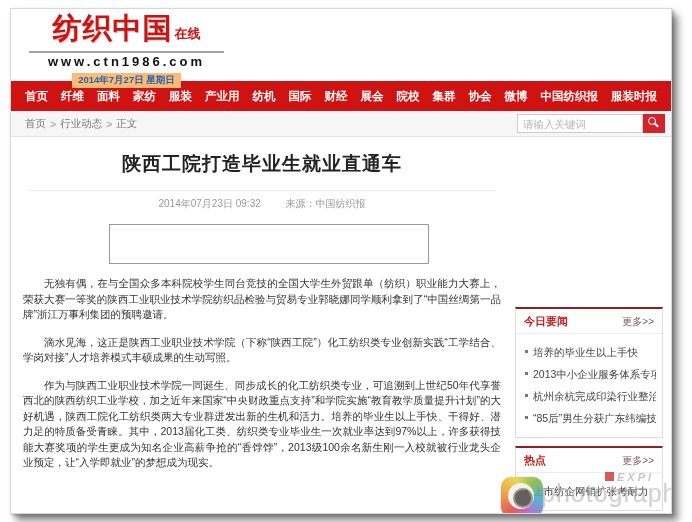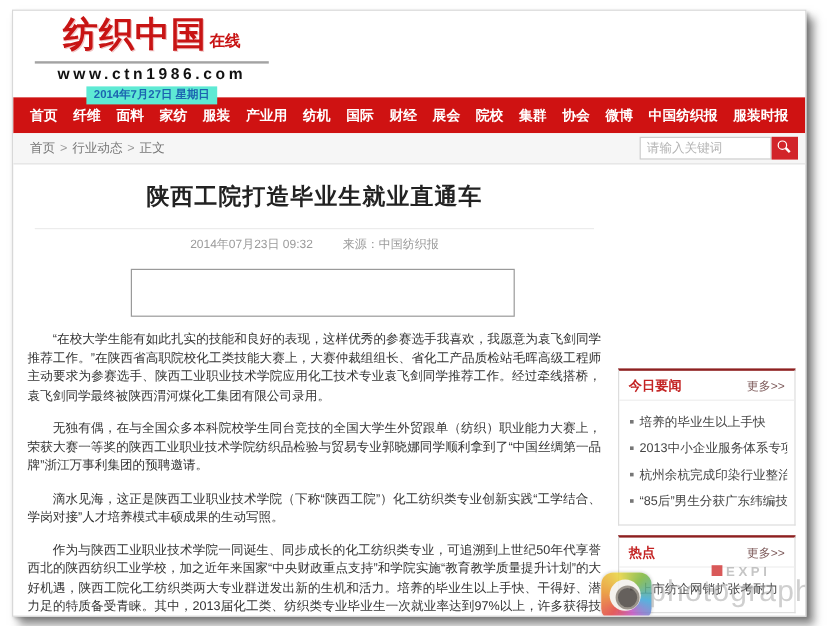--- a/index.html
+++ b/index.html
@@ -14,35 +14,35 @@
 
   
   .header { position:relative; height:72px; background:#fff; }
   .logo-block { position:absolute; left:18px; top:2px; width:195px; text-align:center; }
   .logo-line { line-height:34px; white-space:nowrap; }
   .logo-main { font-family:"DejaVu Serif", serif; font-weight:bold; font-size:29px;
     color:#c81414; letter-spacing:1px; text-shadow:1px 1px 0 rgba(200,20,20,.25); }
   .logo-suffix { font-size:13px; color:#c81414; font-weight:bold; margin-left:2px; }
   .site-url { font-size:13px; font-weight:bold; color:#111; letter-spacing:3px;
     border-top:2px solid #a3a3a3; padding-top:1px; }
-  .date-badge { display:inline-block; margin-top:2px; background:#5eead4; color:#1c64b0;
+  .date-badge { display:inline-block; margin-top:2px; background:#fdba74; color:#1c64b0;
     font-size:9.5px; font-weight:bold; padding:1px 6px; }
 
   
   .nav { height:30px; background:#cf1212; display:flex; align-items:center;
     padding:0 14px; justify-content:space-between; }
   .nav-item { color:#fff; font-size:11.5px; font-weight:bold; white-space:nowrap; cursor:pointer; }
 
   
   .crumbbar { position:relative; height:26px; background:#f6f6f6;
     border-bottom:1px solid #e3e3e3; display:flex; align-items:center; padding:0 14px; }
   .crumb { font-size:10.5px; color:#777; }
   .crumb-sep { font-size:10.5px; color:#999; margin:0 4px; }
   .searchbox { position:absolute; right:6px; top:3px; display:flex; }
-  .search-input { width:110px; height:19px; border:1px solid #ccc; font-size:10.5px;
+  .search-input { width:126px; height:19px; border:1px solid #ccc; font-size:10.5px;
     padding:0 5px; color:#444; outline:none; }
   .search-input::placeholder { color:#b5b5b5; }
   .search-btn { width:22px; height:19px; background:#d2242a; border:none; cursor:pointer;
     position:relative; }
   .mag { position:absolute; left:5px; top:3px; width:8px; height:8px;
     border:1.5px solid #fff; border-radius:50%; }
   .mag::after { content:""; position:absolute; width:5px; height:1.6px; background:#fff;
     transform:rotate(45deg); right:-4px; bottom:-2px; }
 
   
@@ -75,22 +75,22 @@
   
   .watermark { position:absolute; left:478px; top:460px; width:200px; height:56px;
     pointer-events:none; z-index:30; }
   .cam { position:absolute; left:12px; top:8px; width:42px; height:40px; border-radius:10px;
     background:conic-gradient(from 220deg, #e04040, #e8912a, #e8d23a, #7ab53a, #3aa5d8, #c050c0, #e04040);
     opacity:.85; box-shadow:0 0 3px rgba(0,0,0,.2); }
   .cam::before { content:""; position:absolute; left:7px; top:6px; width:26px; height:26px;
     border-radius:50%; background:#f3f0ea; }
   .cam::after { content:""; position:absolute; left:12px; top:11px; width:16px; height:16px;
     border-radius:50%; background:#4a4540; border:2px solid #8a8378; }
-  .wm-brand { position:absolute; left:104px; top:2px; font-size:11px; font-weight:bold;
-    letter-spacing:3px; color:rgba(150,150,150,.55); }
+  .wm-brand { position:absolute; left:116px; top:2px; font-size:11px; font-weight:bold;
+    font-style:italic; letter-spacing:3px; color:rgba(150,150,150,.55); }
   .wm-brand::before { content:""; display:inline-block; width:9px; height:9px;
     background:rgba(210,60,60,.85); margin-right:3px; }
   .wm-text { position:absolute; left:52px; top:10px; font-size:25px;
     color:rgba(160,160,160,.5); letter-spacing:1px; font-family:"Liberation Sans",sans-serif; }
 </style>
 </head>
 <body>
 
 <div class="page">
 
@@ -139,21 +139,20 @@
 
   <div class="main">
     <div class="article">
       <h1 class="article-title">陕西工院打造毕业生就业直通车</h1>
       <hr class="title-rule">
       <div class="article-meta">
         <span>2014年07月23日 09:32</span>
         <span class="src">来源：中国纺织报</span>
       </div>
       <div class="img-placeholder"></div>
-      <p>“在校大学生能有如此扎实的技能和良好的表现，这样优秀的参赛选手我喜欢，我愿意为袁飞剑同学推荐工作。”在陕西省高职院校化工类技能大赛上，大赛仲裁组组长、省化工产品质检站毛晖高级工程师主动要求为参赛选手、陕西工业职业技术学院应用化工技术专业袁飞剑同学推荐工作。经过牵线搭桥，袁飞剑同学最终被陕西渭河煤化工集团有限公司录用。</p>
       <p>无独有偶，在与全国众多本科院校学生同台竞技的全国大学生外贸跟单（纺织）职业能力大赛上，荣获大赛一等奖的陕西工业职业技术学院纺织品检验与贸易专业郭晓娜同学顺利拿到了“中国丝绸第一品牌”浙江万事利集团的预聘邀请。</p>
       <p>滴水见海，这正是陕西工业职业技术学院（下称“陕西工院”）化工纺织类专业创新实践“工学结合、学岗对接”人才培养模式丰硕成果的生动写照。</p>
       <p>作为与陕西工业职业技术学院一同诞生、同步成长的化工纺织类专业，可追溯到上世纪50年代享誉西北的陕西纺织工业学校，加之近年来国家“中央财政重点支持”和学院实施“教育教学质量提升计划”的大好机遇，陕西工院化工纺织类两大专业群迸发出新的生机和活力。培养的毕业生以上手快、干得好、潜力足的特质备受青睐。其中，2013届化工类、纺织类专业毕业生一次就业率达到97%以上，许多获得技能大赛奖项的学生更成为知名企业高薪争抢的“香饽饽”，2013级100余名新生刚一入校就被行业龙头企业预定，让“入学即就业”的梦想成为现实。</p>
     </div>
 
     <div class="sidebar">
       <div class="side-box">
         <div class="side-head">
           <span class="side-title">今日要闻</span>
           <span class="side-more">更多&gt;&gt;</span>

